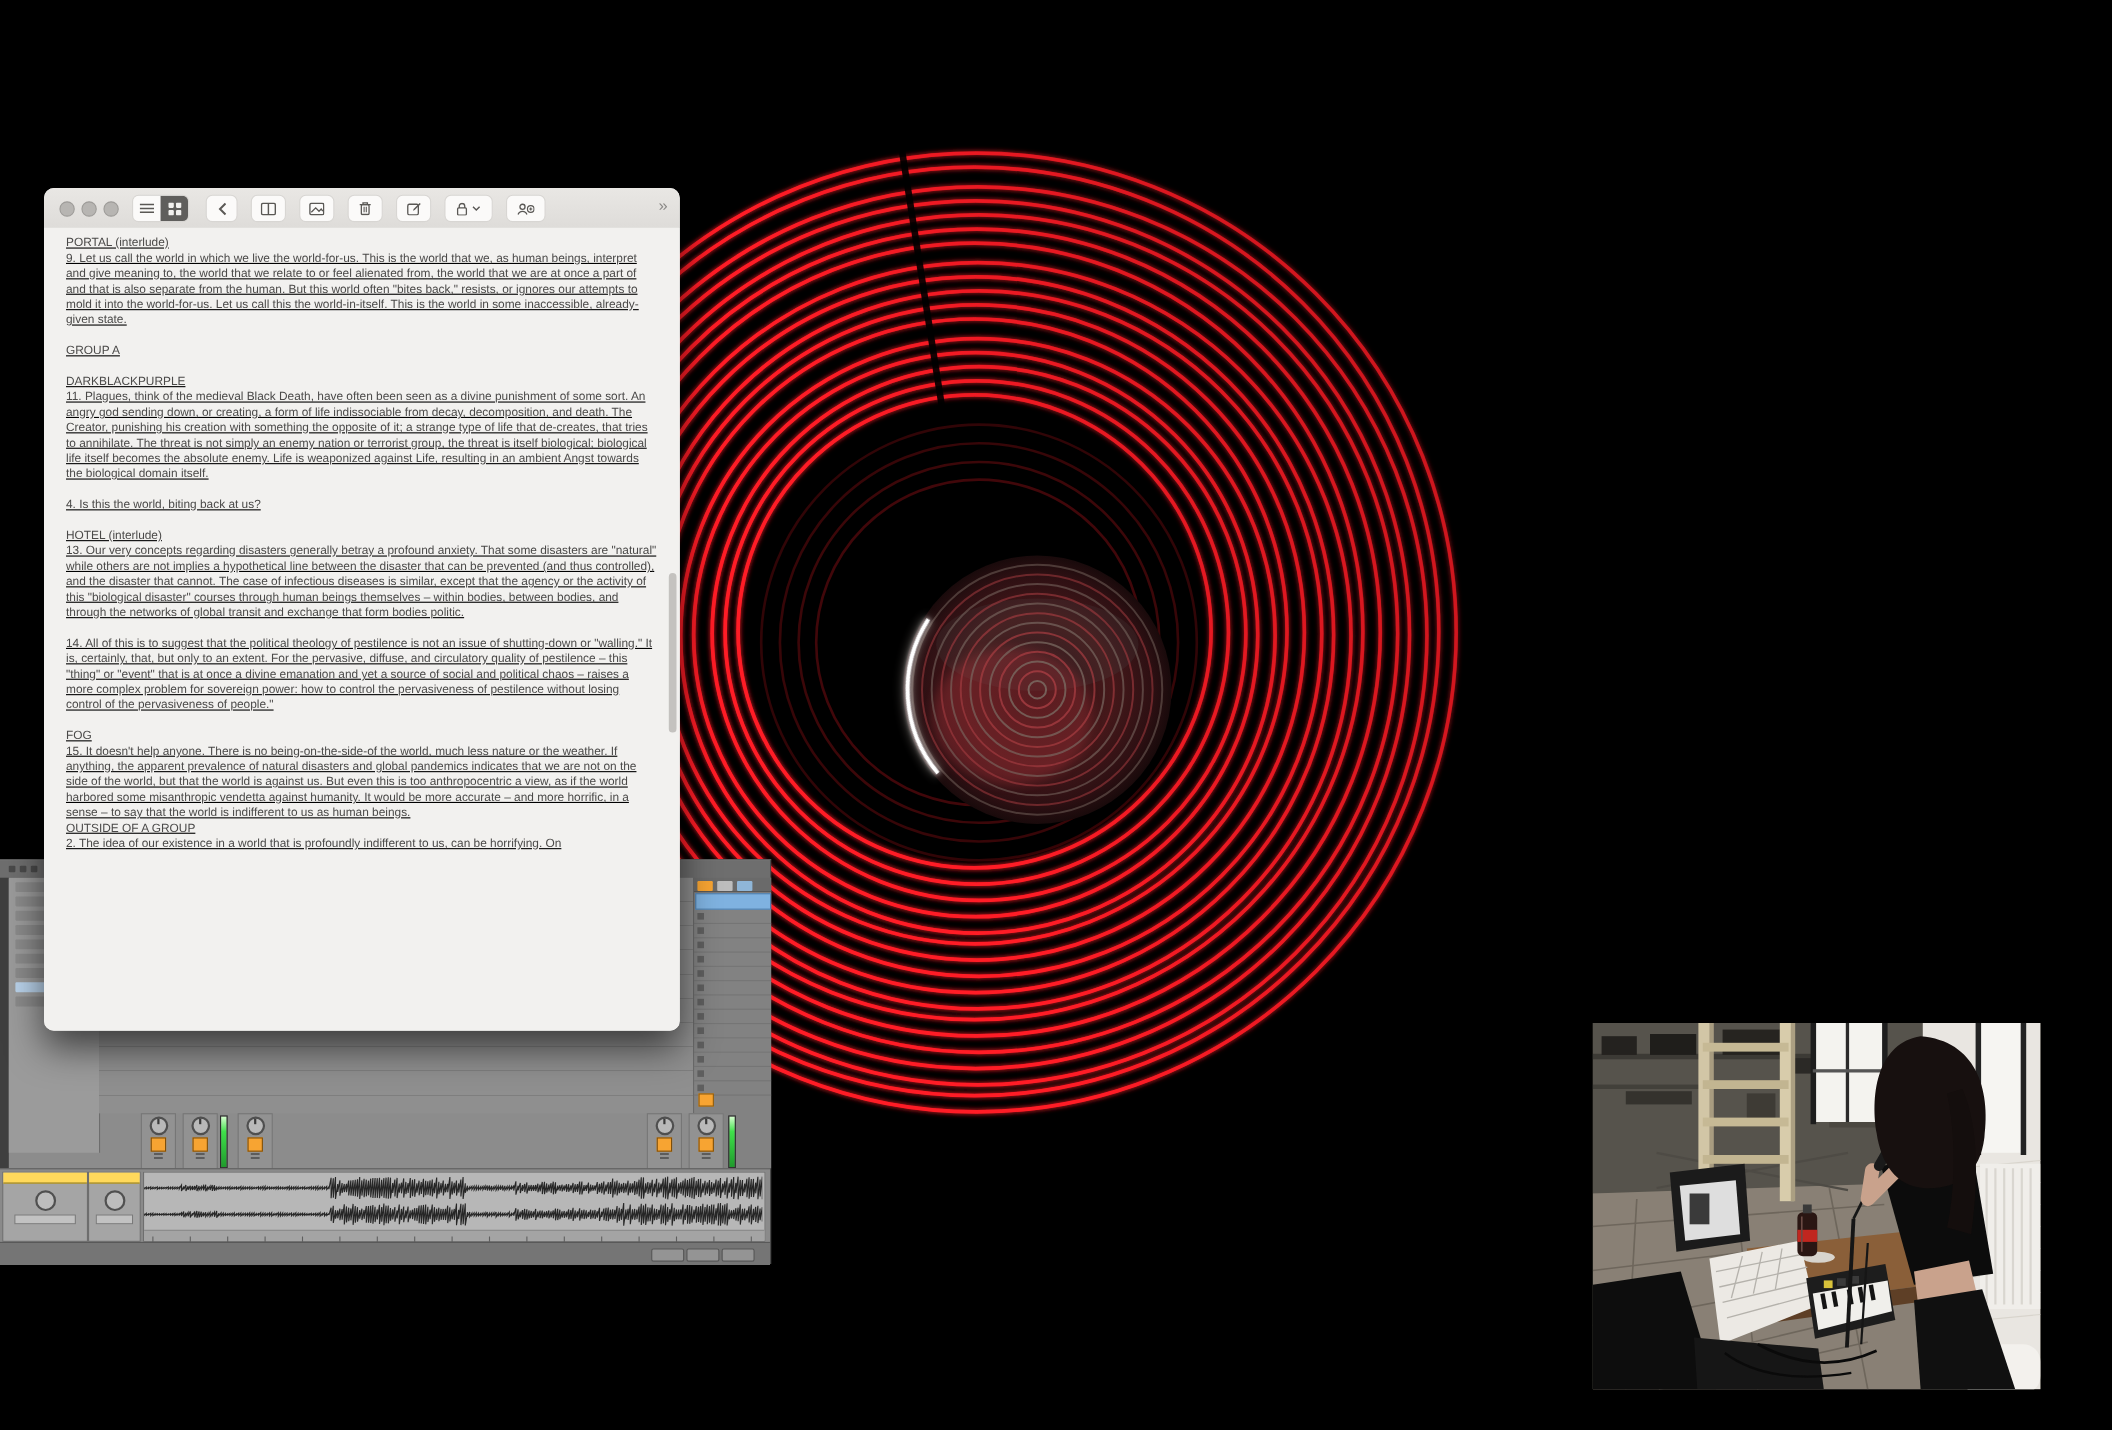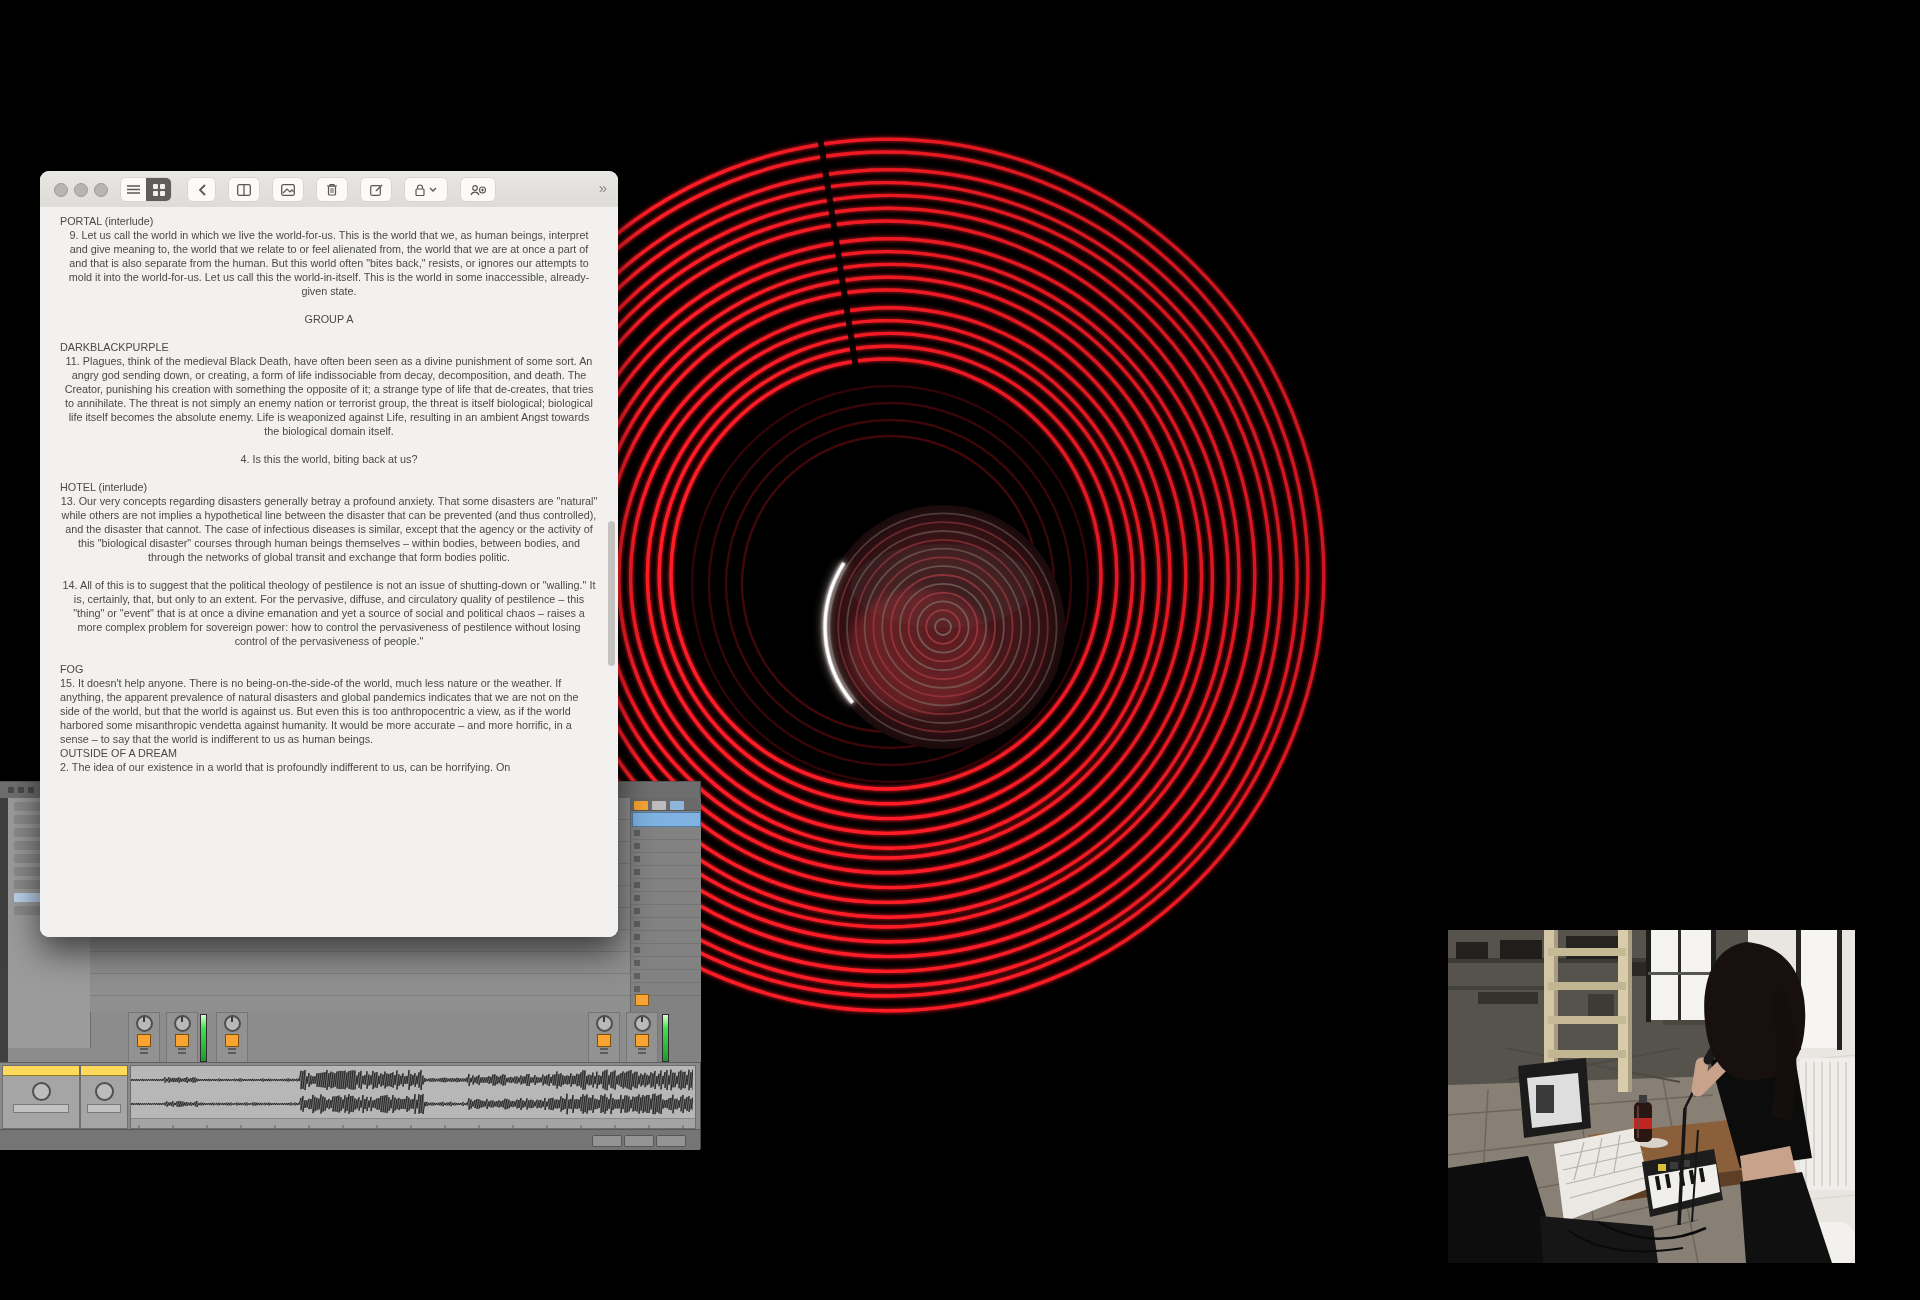--- a/index.html
+++ b/index.html
@@ -54,23 +54,23 @@
          border-bottom:1px solid #c7c5c2;}
   .tl{position:absolute;top:12px;width:12px;height:12px;border-radius:50%;background:#b7b5b2;border:1px solid #9e9c99;}
   .tbtn{position:absolute;top:6px;height:23px;background:#fbfaf9;border:1px solid #d8d6d3;border-radius:6px;
         display:flex;align-items:center;justify-content:center;color:#5a5855;}
   .tbtn svg{display:block;}
   .seg{position:absolute;top:6px;height:23px;display:flex;border:1px solid #d8d6d3;border-radius:6px;overflow:hidden;}
   .segcell{width:25px;height:23px;display:flex;align-items:center;justify-content:center;background:#fbfaf9;color:#5a5855;}
   .segcell.on{background:#5f5e5c;color:#f1f0ee;}
   .overflow{position:absolute;right:12px;top:8px;color:#8a8886;font-size:15px;letter-spacing:-1px;}
   #paper{position:absolute;left:0;top:36px;width:578px;height:730px;background:#f2f1ef;
-         padding:7px 20px 0 20px;box-sizing:border-box;overflow:hidden;}
+         padding:7px 20px 0 20px;box-sizing:border-box;overflow:hidden;text-decoration:underline;}
   #paper .blk{margin:0;font-size:10.8px;line-height:14px;color:#4a4948;}
-  #paper .g{margin-bottom:14px;text-align:center;}
+  #paper .g{margin-bottom:14px;}
   #scrollthumb{position:absolute;right:3px;top:350px;width:7px;height:145px;background:#c4c2bf;border-radius:4px;}
 
   
   #webcam{position:absolute;left:1448px;top:930px;width:407px;height:333px;overflow:hidden;background:#6b665d;}
 </style>
 </head>
 <body>
 
 <div id="stage">
 
@@ -376,21 +376,21 @@
       <p class="blk g">9. Let us call the world in which we live the world-for-us. This is the world that we, as human beings, interpret and give meaning to, the world that we relate to or feel alienated from, the world that we are at once a part of and that is also separate from the human. But this world often "bites back," resists, or ignores our attempts to mold it into the world-for-us. Let us call this the world-in-itself. This is the world in some inaccessible, already-given state.</p>
       <p class="blk g">GROUP A</p>
       <p class="blk">DARKBLACKPURPLE</p>
       <p class="blk g">11. Plagues, think of the medieval Black Death, have often been seen as a divine punishment of some sort. An angry god sending down, or creating, a form of life indissociable from decay, decomposition, and death. The Creator, punishing his creation with something the opposite of it; a strange type of life that de-creates, that tries to annihilate. The threat is not simply an enemy nation or terrorist group, the threat is itself biological; biological life itself becomes the absolute enemy. Life is weaponized against Life, resulting in an ambient Angst towards the biological domain itself.</p>
       <p class="blk g">4. Is this the world, biting back at us?</p>
       <p class="blk">HOTEL (interlude)</p>
       <p class="blk g">13. Our very concepts regarding disasters generally betray a profound anxiety. That some disasters are "natural" while others are not implies a hypothetical line between the disaster that can be prevented (and thus controlled), and the disaster that cannot. The case of infectious diseases is similar, except that the agency or the activity of this "biological disaster" courses through human beings themselves – within bodies, between bodies, and through the networks of global transit and exchange that form bodies politic.</p>
       <p class="blk g">14. All of this is to suggest that the political theology of pestilence is not an issue of shutting-down or "walling." It is, certainly, that, but only to an extent. For the pervasive, diffuse, and circulatory quality of pestilence – this "thing" or "event" that is at once a divine emanation and yet a source of social and political chaos – raises a more complex problem for sovereign power: how to control the pervasiveness of pestilence without losing control of the pervasiveness of people."</p>
       <p class="blk">FOG</p>
       <p class="blk">15. It doesn't help anyone. There is no being-on-the-side-of the world, much less nature or the weather. If anything, the apparent prevalence of natural disasters and global pandemics indicates that we are not on the side of the world, but that the world is against us. But even this is too anthropocentric a view, as if the world harbored some misanthropic vendetta against humanity. It would be more accurate – and more horrific, in a sense – to say that the world is indifferent to us as human beings.</p>
-      <p class="blk">OUTSIDE OF A DREAM</p>
+      <p class="blk">OUTSIDE OF A GROUP</p>
       <p class="blk">2. The idea of our existence in a world that is profoundly indifferent to us, can be horrifying. On</p>
     </div>
     <div id="scrollthumb"></div>
   </div>
 
   <svg id="webcam" viewBox="0 0 407 333">
     <rect x="0" y="0" width="407" height="333" fill="#6b665d"></rect>
 
     <g>
       <rect x="0" y="0" width="300" height="155" fill="#56534c"></rect>

